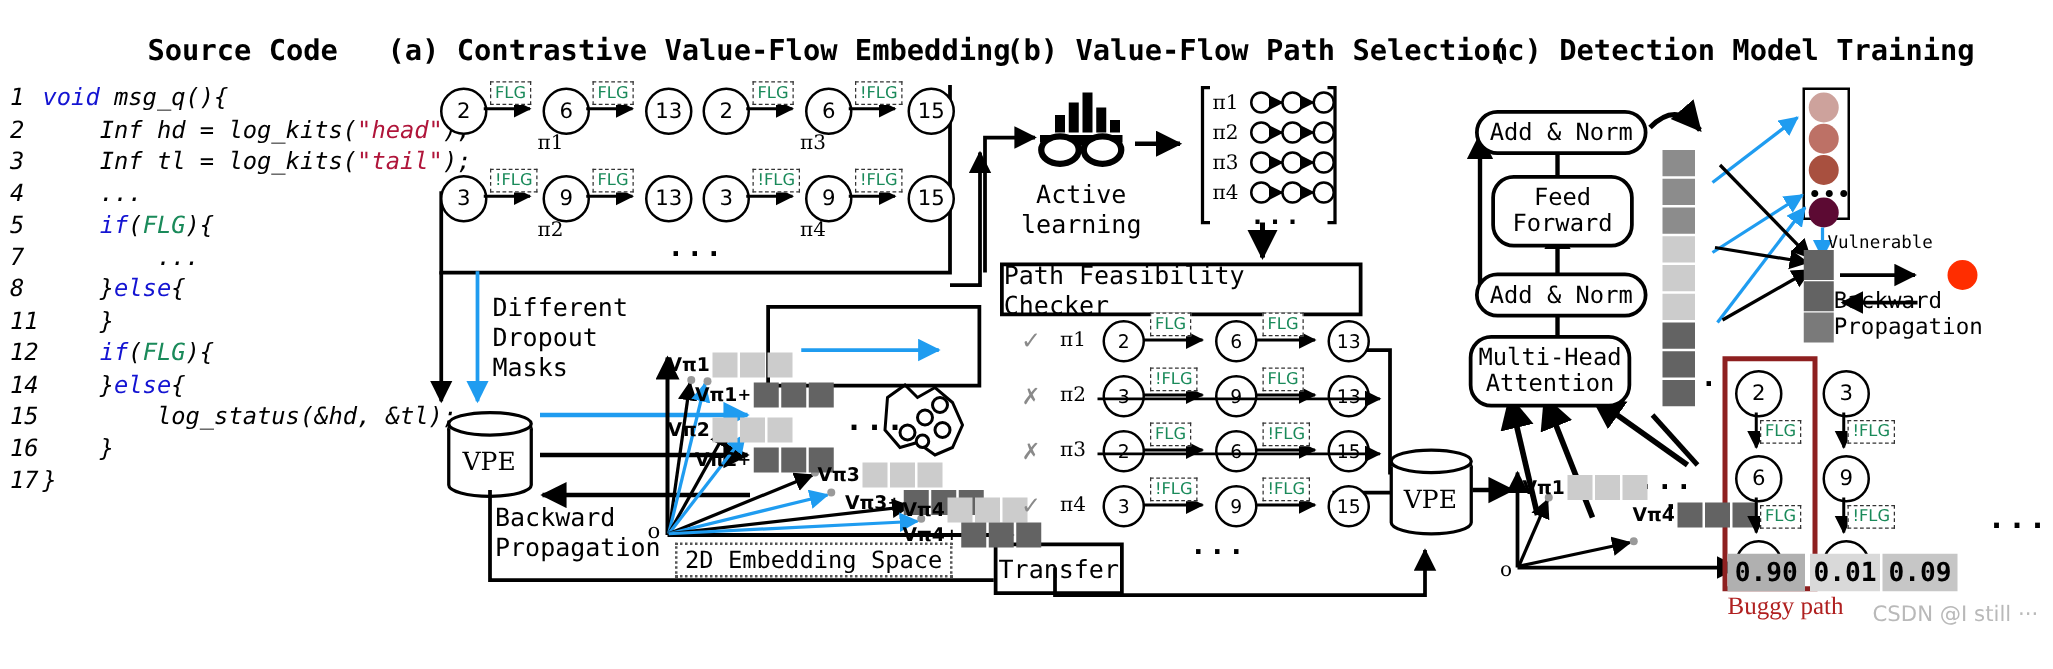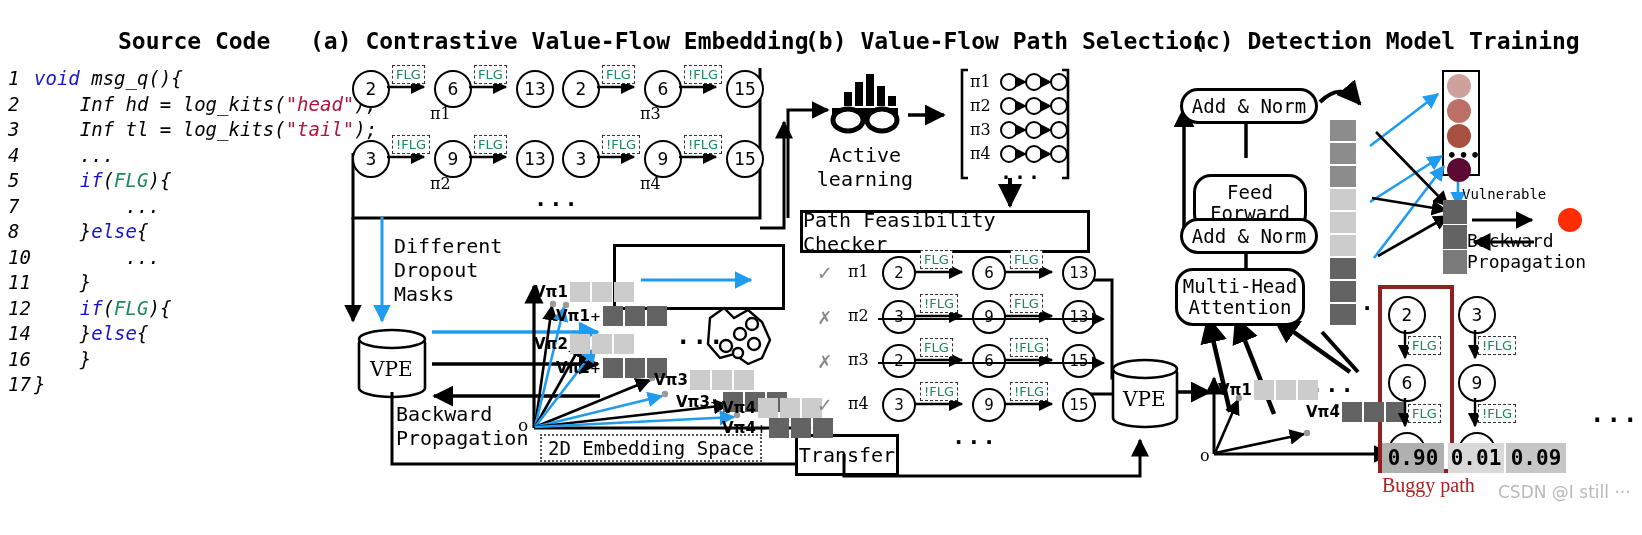--- a/index.html
+++ b/index.html
@@ -47,24 +47,24 @@
 <div class="abs ttl" style="left:1192px;top:28px;">(c) Detection Model Training</div>
 
 <div class="abs codewrap" id="code-root">
     <div class="cline"><span class="ln">1</span><span></span><span class="kw">void </span><span>msg_q(){</span></div>
     <div class="cline"><span class="ln">2</span><span>    </span><span>Inf hd = log_kits(</span><span class="str">"head"</span><span>);</span></div>
     <div class="cline"><span class="ln">3</span><span>    </span><span>Inf tl = log_kits(</span><span class="str">"tail"</span><span>);</span></div>
     <div class="cline"><span class="ln">4</span><span>    </span><span>...</span></div>
     <div class="cline"><span class="ln">5</span><span>    </span><span class="kw">if</span><span>(</span><span class="flg">FLG</span><span>){</span></div>
     <div class="cline"><span class="ln">7</span><span>        </span><span>...</span></div>
     <div class="cline"><span class="ln">8</span><span>    </span><span>}</span><span class="kw">else</span><span>{</span></div>
-    <div class="cline"><span class="ln">10</span><span>        </span><span>...</span></div>
     <div class="cline"><span class="ln">11</span><span>    </span><span>}</span></div>
     <div class="cline"><span class="ln">12</span><span>    </span><span class="kw">if</span><span>(</span><span class="flg">FLG</span><span>){</span></div>
     <div class="cline"><span class="ln">14</span><span>    </span><span>}</span><span class="kw">else</span><span>{</span></div>
+    <div class="cline"><span class="ln">15</span><span>        </span><span>log_status(&amp;hd, &amp;tl);</span></div>
     <div class="cline"><span class="ln">16</span><span>    </span><span>}</span></div>
     <div class="cline"><span class="ln">17</span><span></span><span>}</span></div>
   </div>
 
 <div class="abs" id="panel-a-paths" style="left:348px;top:62px;width:420px;height:130px;"></div>
 <div class="abs dots" style="left:534px;top:186px;font-size:22px;">...</div>
 
 <svg style="left:340px;top:60px;width:430px;height:175px;">
   <path d="M 13,93 L 13,158 L 420,158 L 420,8" stroke="#000" stroke-width="3" fill="none"></path>
 </svg>
@@ -488,21 +488,21 @@
   </div>
 <div class="abs" style="left: 1306px; top: 402px; display: flex; align-items: center;">
     <span style="font: bold 15px &quot;DejaVu Sans&quot;, &quot;Liberation Sans&quot;, sans-serif;">Vπ4</span>
     <span style="width: 20px; height: 20px; margin-left: 2px; background: rgb(99, 99, 99); display: inline-block;"></span>
     <span style="width: 20px; height: 20px; margin-left: 2px; background: rgb(99, 99, 99); display: inline-block;"></span>
     <span style="width: 20px; height: 20px; margin-left: 2px; background: rgb(99, 99, 99); display: inline-block;"></span>
   </div>
 <div class="roundbox" style="left: 1180px; top: 88px; width: 132px; height: 30px;">
     <span style="white-space: pre;">Add &amp; Norm</span>
   </div>
-<div class="roundbox" style="left: 1193px; top: 140px; width: 108px; height: 52px; margin-top: 34px;">
+<div class="roundbox" style="left: 1193px; top: 140px; width: 108px; height: 52px;">
     <span style="white-space: pre;">Feed
 Forward</span>
   </div>
 <div class="roundbox" style="left: 1180px; top: 218px; width: 132px; height: 30px;">
     <span style="white-space: pre;">Add &amp; Norm</span>
   </div>
 <div class="roundbox" style="left: 1175px; top: 268px; width: 124px; height: 52px;">
     <span style="white-space: pre;">Multi-Head
 Attention</span>
   </div>

